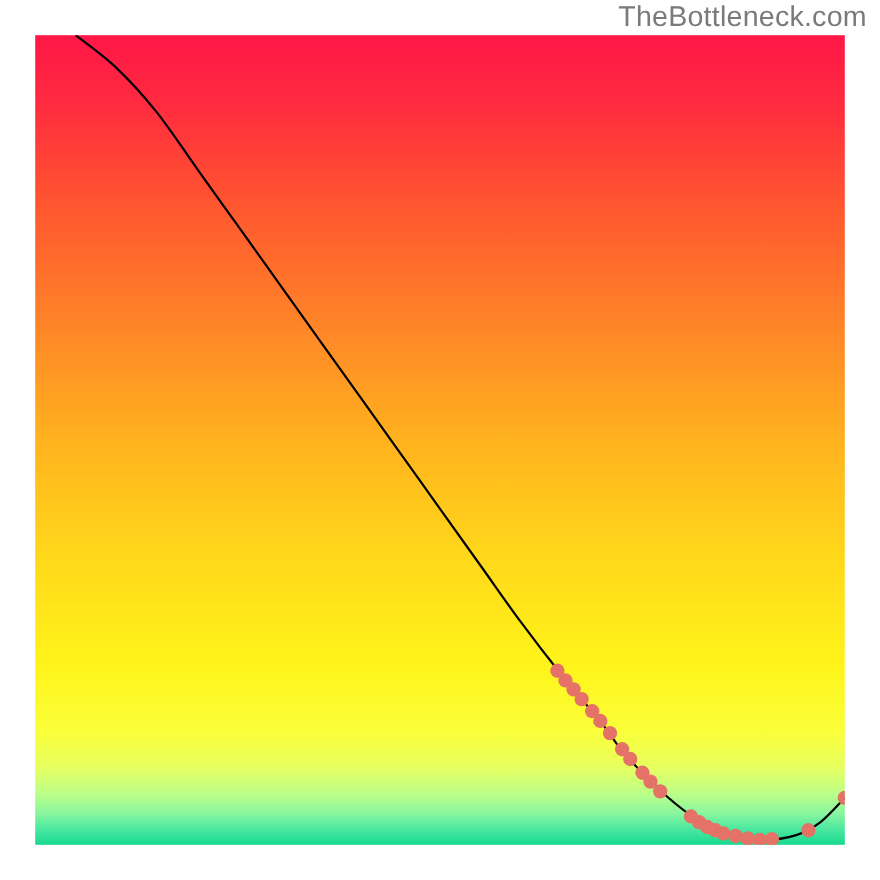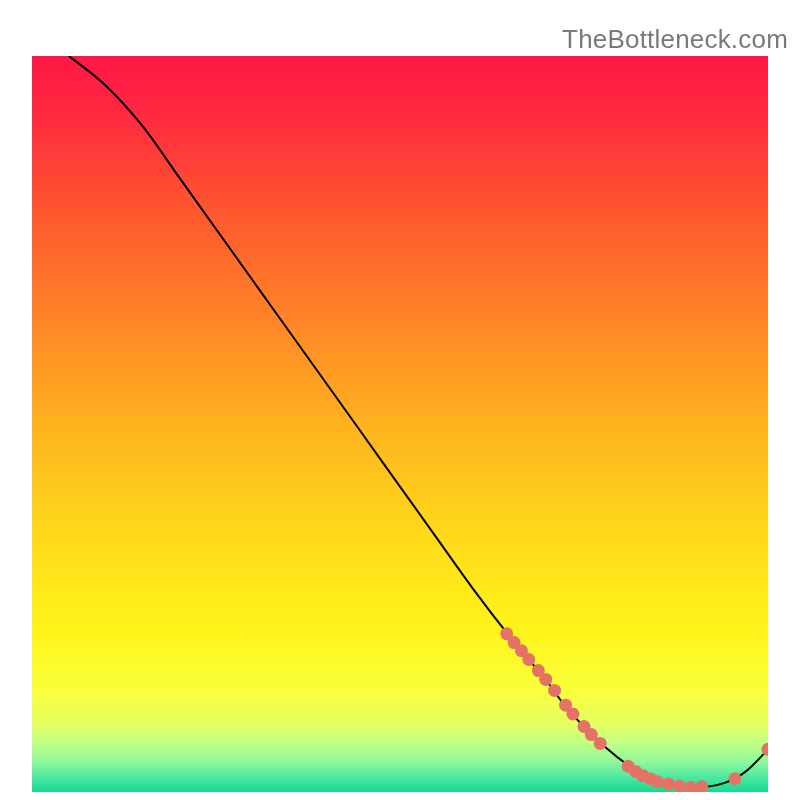--- a/index.html
+++ b/index.html
@@ -8,21 +8,20 @@
     width: 800px;
     height: 800px;
     overflow: hidden;
     background: #ffffff;
     font-family: Arial, Helvetica, sans-serif;
   }
   .frame {
     position: relative;
     width: 800px;
     height: 636px;
-    margin-top: 24px;
   }
   .watermark {
     position: absolute;
     top: 0px;
     right: 12px;
     font-size: 26px;
     color: #7a7a7a;
     font-weight: 400;
     letter-spacing: 0.2px;
     user-select: none;

